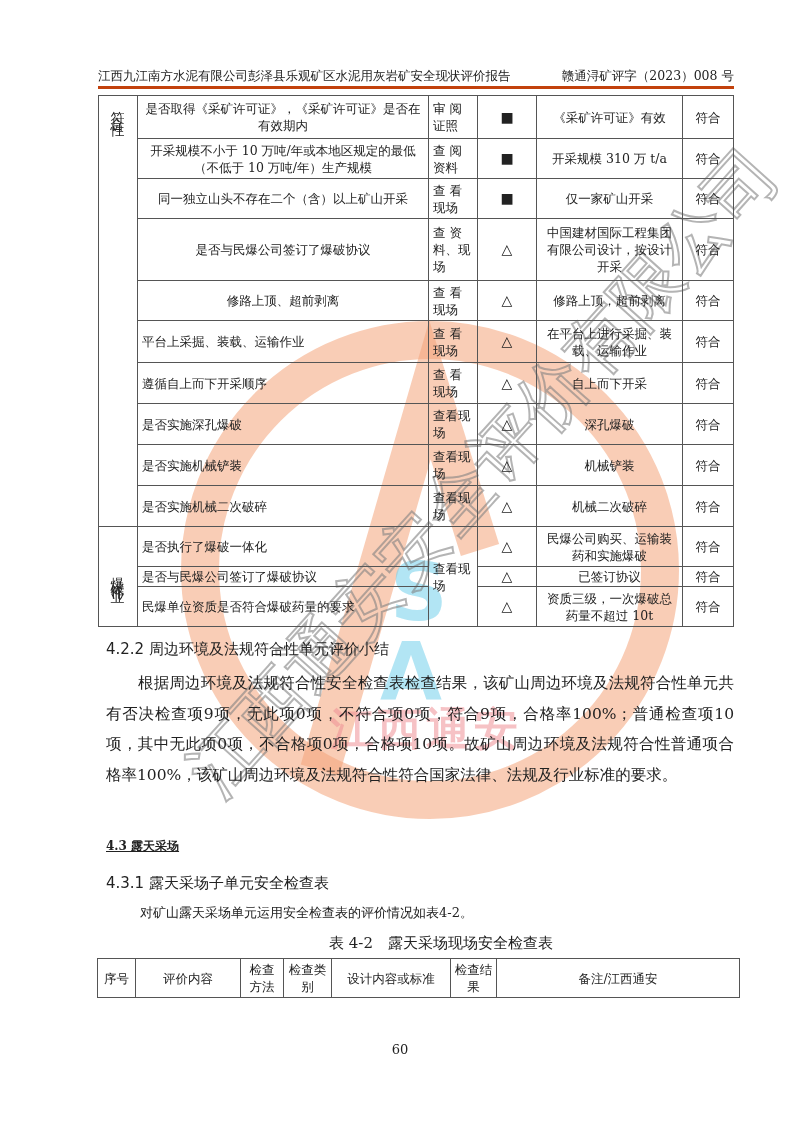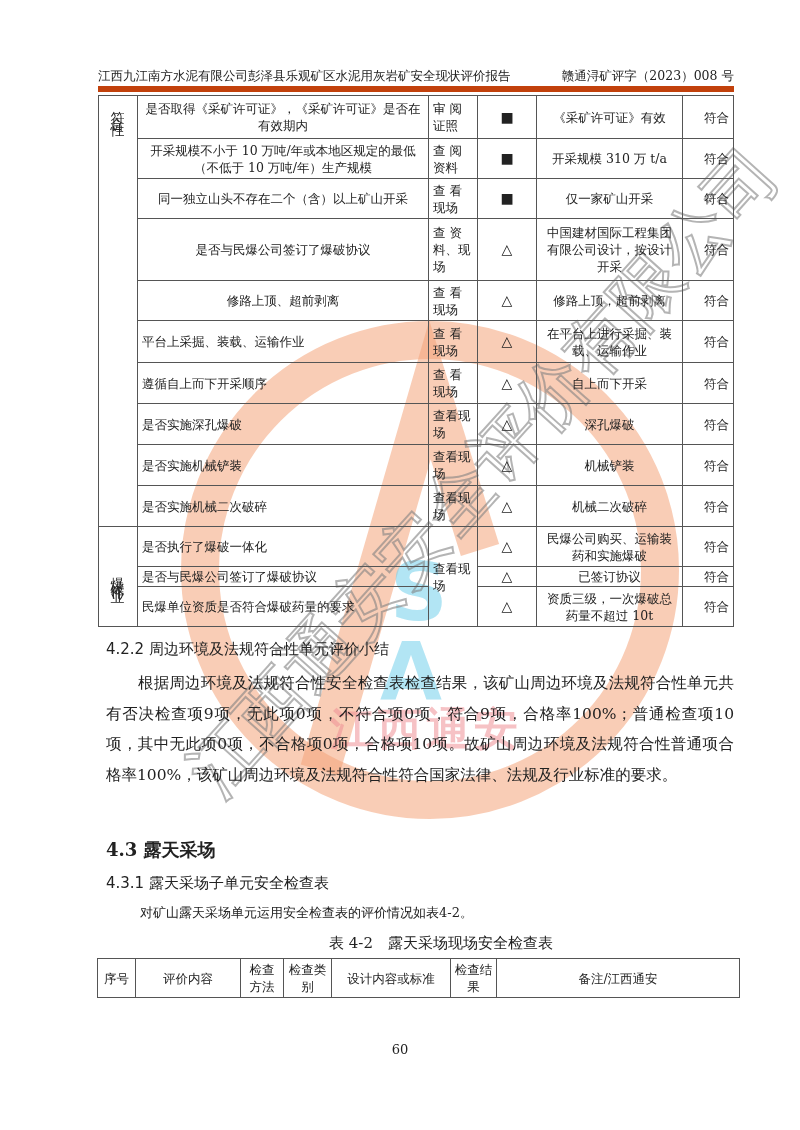--- a/index.html
+++ b/index.html
@@ -1,36 +1,36 @@
 <!DOCTYPE html>
 <html><head>
 <meta charset="utf-8">
 <style>
   html, body { margin:0; padding:0; background:#fff; }
   body { width:800px; height:1130px; position:relative; overflow:hidden;
          font-family:"DejaVu Serif","Liberation Serif",serif; color:#222; }
   .header { position:absolute; left:98px; top:68px; width:636px; height:18px;
-            border-bottom:6px solid #c2410c; font-size:12.5px; line-height:16px; }
+            border-bottom:3px solid #c2410c; font-size:12.5px; line-height:16px; }
   .header .left { position:absolute; left:0; top:0; }
   .header .right { position:absolute; right:0; top:0; }
   table { border-collapse:collapse; position:absolute; }
   td { border:1px solid #555; font-size:12.5px; line-height:17px; padding:1px 4px; vertical-align:middle; }
   #t1 { left:98px; top:95px; width:636px; }
   #t1 td.cat { width:30px; text-align:center; font-size:14px; line-height:22px; letter-spacing:0; }
   #t1 td.c2 { width:282px; }
   #t1 td.c3 { width:40px; text-align:left; }
   #t1 td.c4 { width:50px; text-align:center; font-size:14px; }
   #t1 td.c5 { width:137px; text-align:center; }
-  #t1 td.c6 { width:42px; text-align:right; }
+  #t1 td.c6 { width:42px; text-align:center; }
   .center { text-align:center;margin-left:29px; }
   .left { text-align:left; }
   .h422 { position:absolute; left:106px; top:640px; font-family:"DejaVu Sans","Liberation Sans",sans-serif; font-size:15px; }
   .para { position:absolute; left:106px; top:668px; width:628px; font-size:15.5px; line-height:30.5px; text-align:justify; }
   .para p { margin:0; text-indent:32px; }
-  .h43 { position:absolute; left:106px; top:838px; font-size:18px; font-weight:bold; }
+  .h43 { position:absolute; left:106px; top:838px; font-size:12px; font-weight:bold;text-decoration:underline; }
   .h431 { position:absolute; left:106px; top:874px; font-family:"DejaVu Sans","Liberation Sans",sans-serif; font-size:15px; }
   .intro { position:absolute; left:140px; top:904px; font-size:13px; }
   .caption { position:absolute; left:0; width:800px; top:934px; text-align:center; font-size:15px;padding-left:41px; }
   #t2 { left:97px; top:958px; width:643px; }
   #t2 td { font-size:12.5px; text-align:center; height:38px; padding:0 3px; }
   .pagenum { position:absolute; left:0; width:800px; top:1042px; text-align:center; font-size:13px; }
   .wm { position:absolute; pointer-events:none; }
 </style>
 </head>
 <body>

